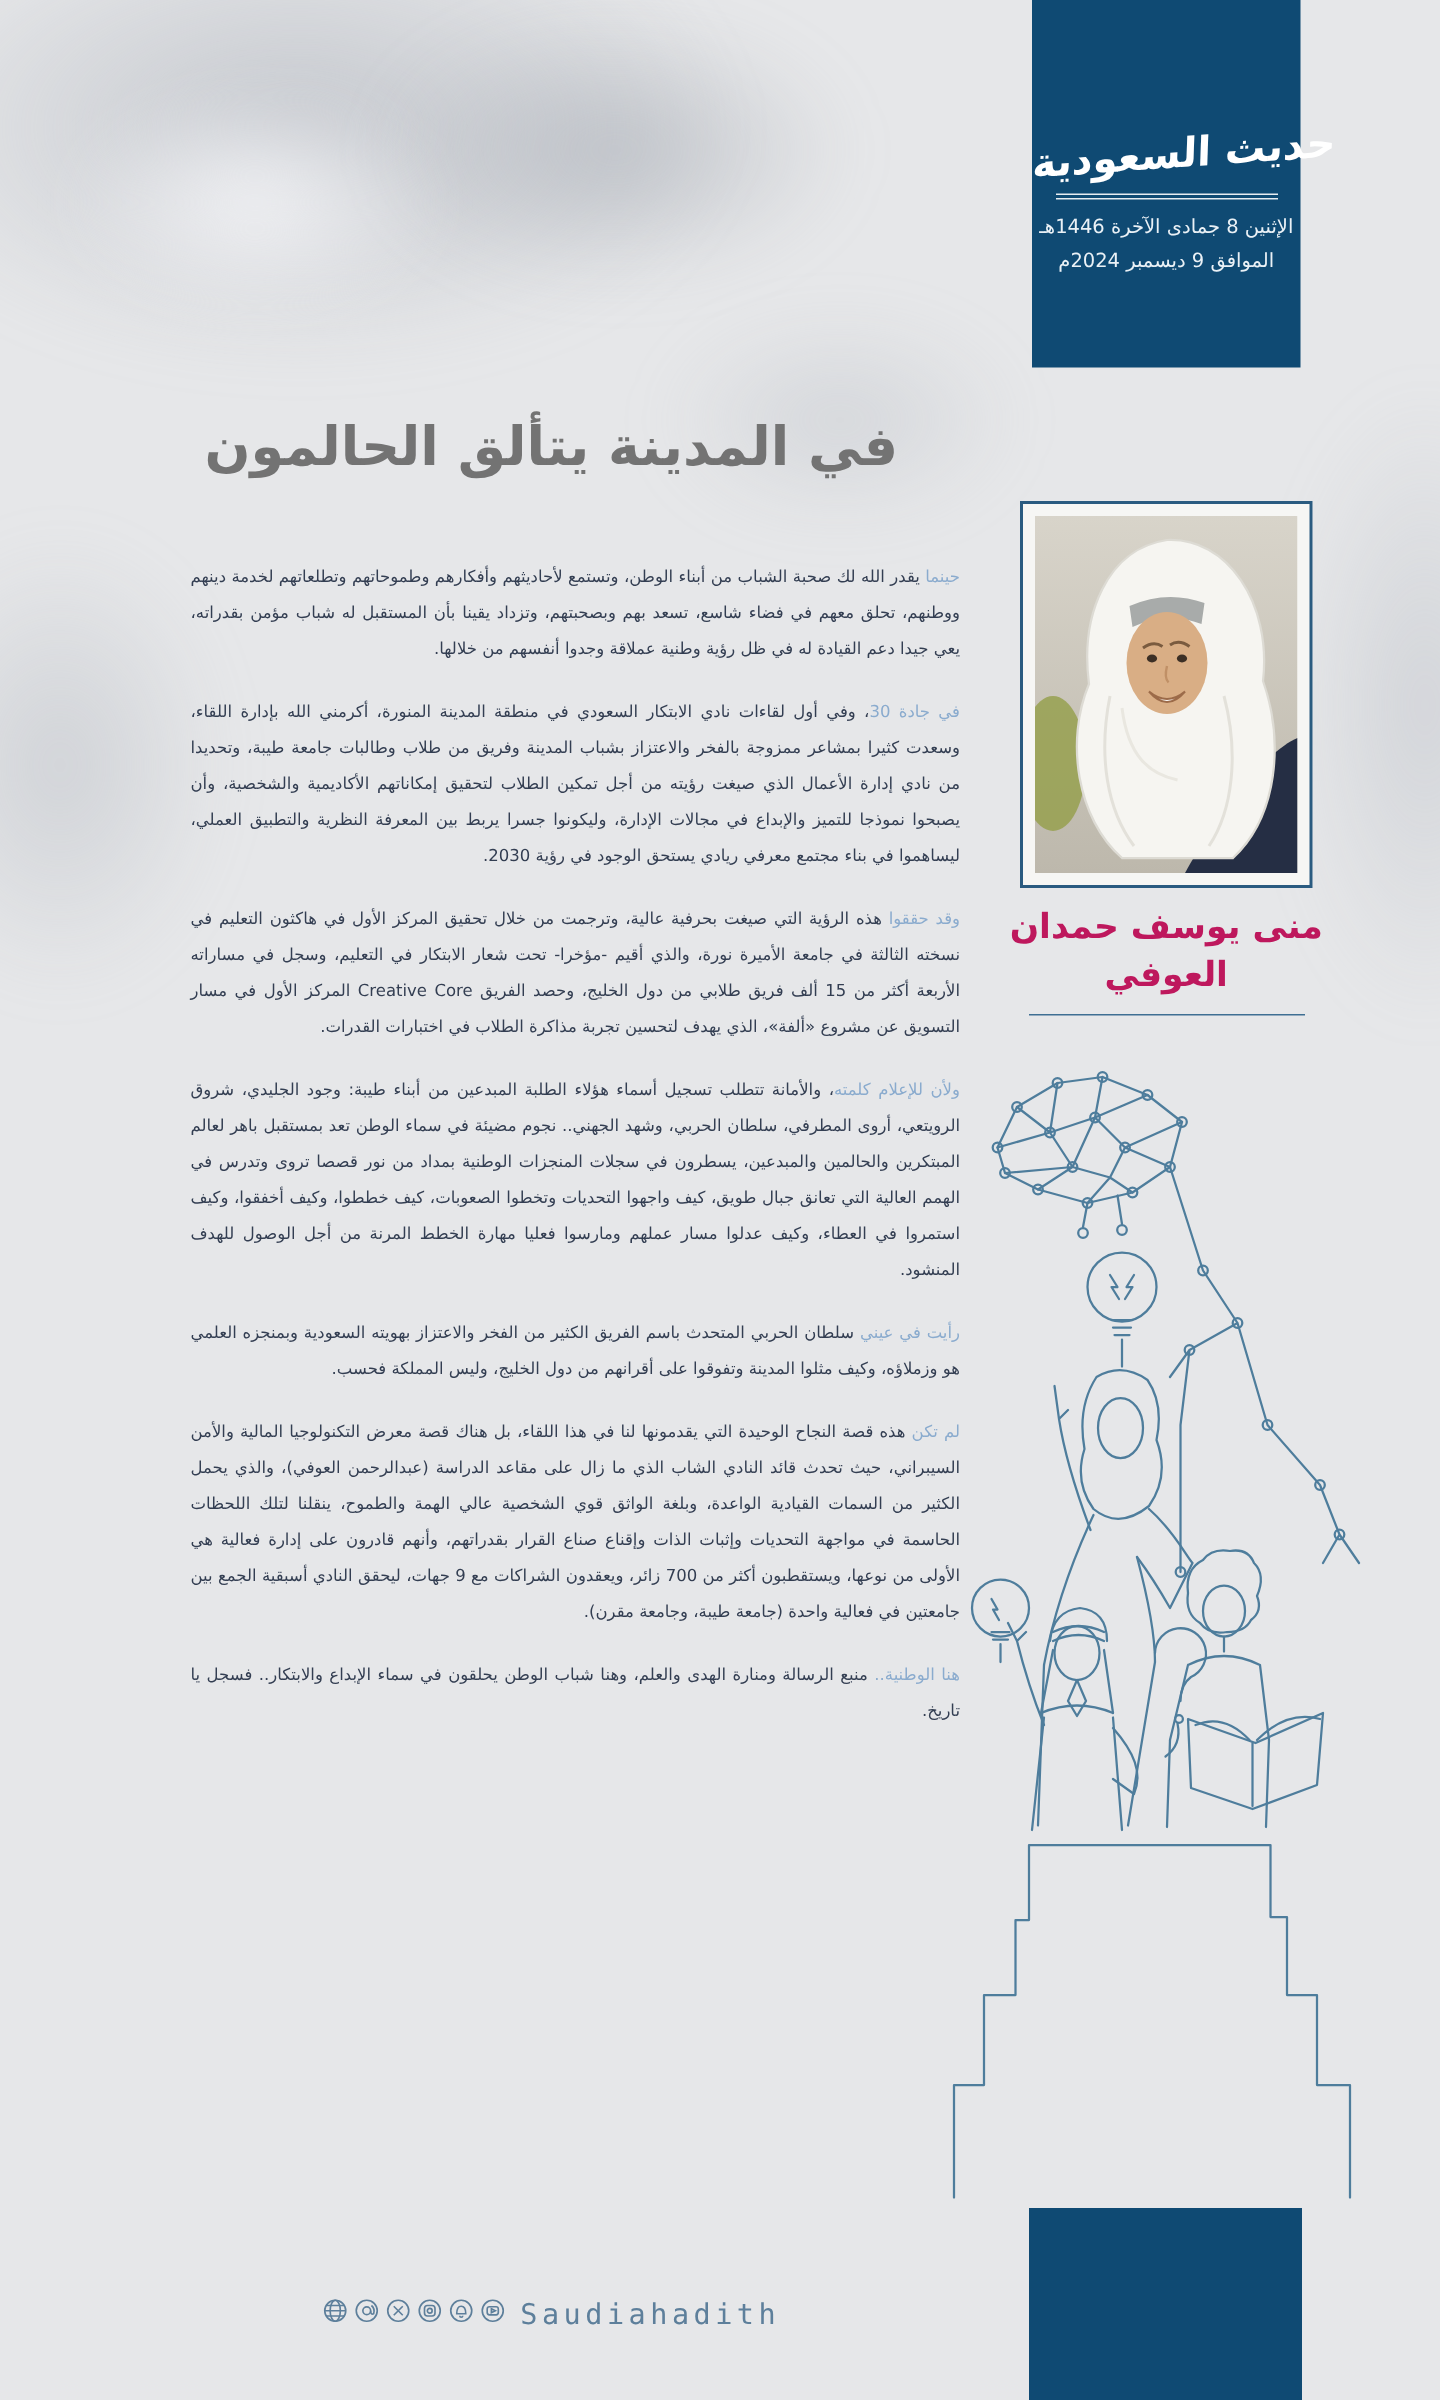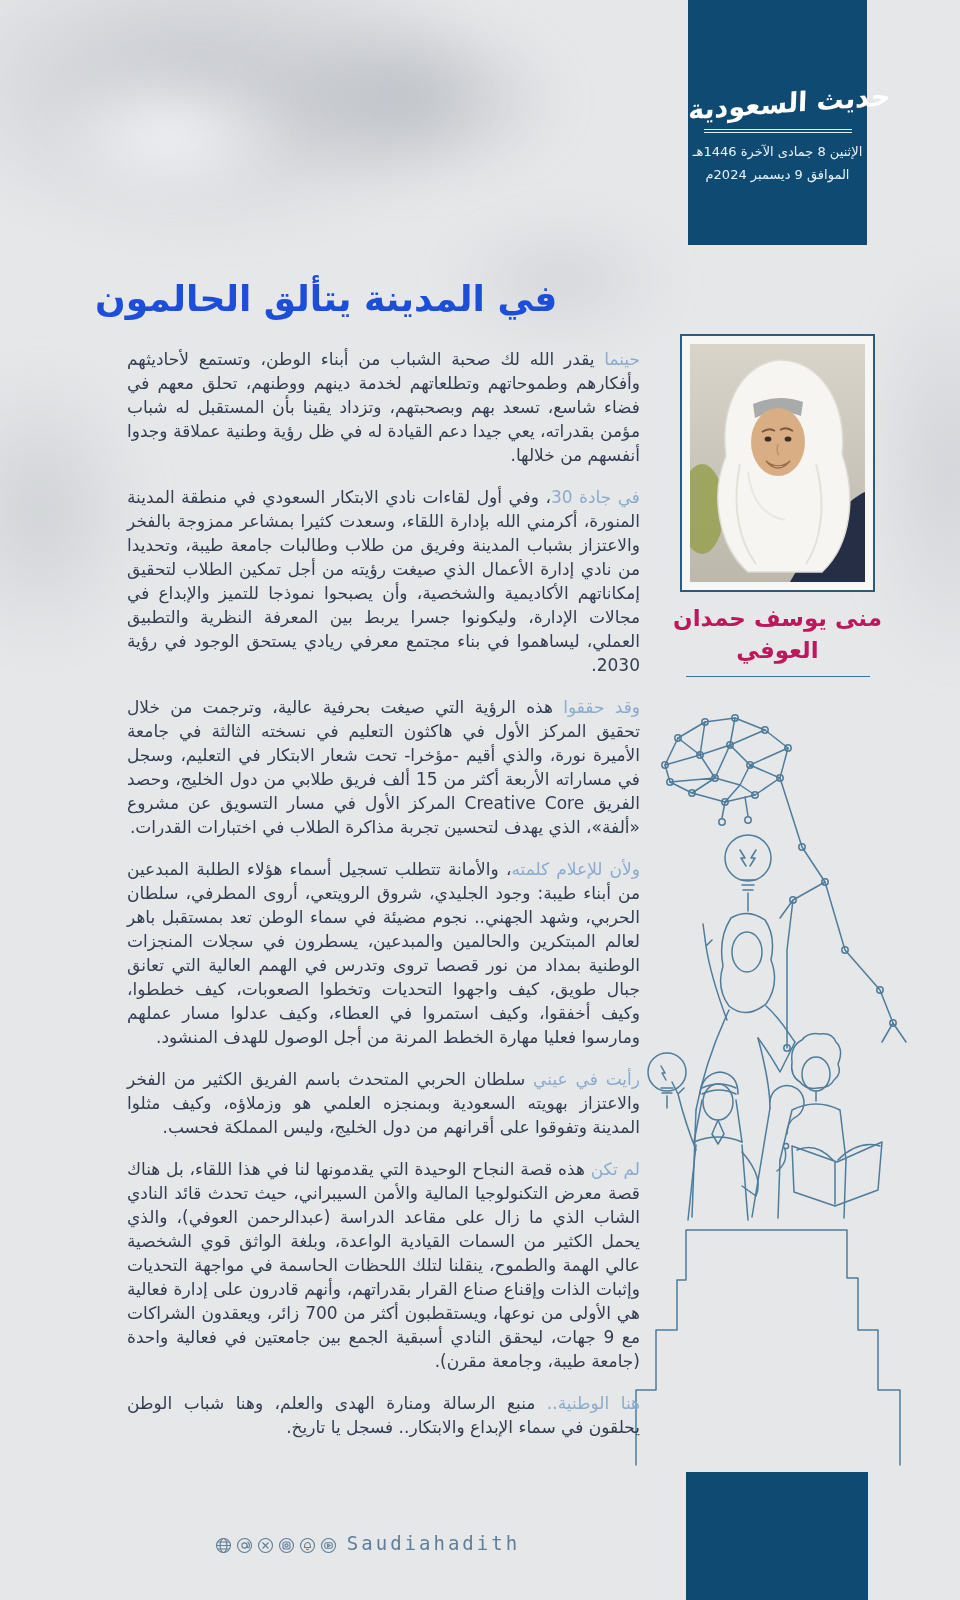--- a/index.html
+++ b/index.html
@@ -54,33 +54,33 @@
 
   
   .artwork { position:absolute; left:630px; top:690px; width:330px; height:910px; }
 
   
   .article {
     position:absolute; left:95px; top:278px; width:545px;
     direction:rtl;
   }
   .article h1 {
-    text-align:left; color:#1d4ed8; font-size:36px;
-    font-weight:bold; margin-bottom:28px; letter-spacing:0;
+    text-align:center; color:#737373; font-size:36px;
+    font-weight:bold; margin-bottom:54px; letter-spacing:0;
   }
   .article p {
-    font-size:17px; line-height:24px; color:#333e52;
+    font-size:11px; line-height:24px; color:#333e52;
     text-align:justify; text-align-last:right; margin-bottom:18px;margin-left:32px;
   }
   .lead { color:#8aabce; }
 
   
   .footer {
     position:absolute; left:95px; top:1532px; width:545px;
-    display:flex; align-items:flex-end; justify-content:center; gap:10px;
+    display:flex; align-items:flex-start; justify-content:center; gap:10px;
     color:#5d7f9b;
   }
   .icon-row { display:flex; align-items:center; gap:4px; }
   .icon-row span { display:inline-flex; }
   .handle {
     font-family:"DejaVu Sans Mono","Liberation Mono",monospace;
     font-size:19px; letter-spacing:3px; color:#5d7f9b;
   }
 </style>
 </head>

